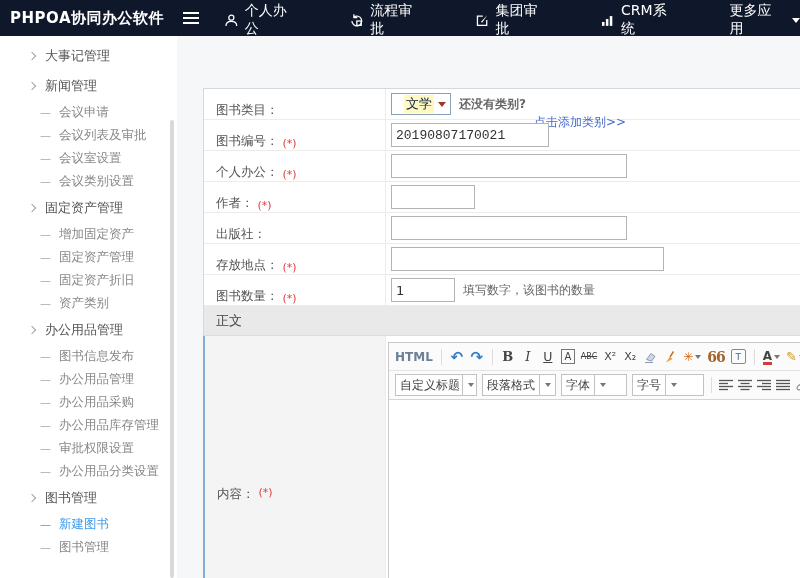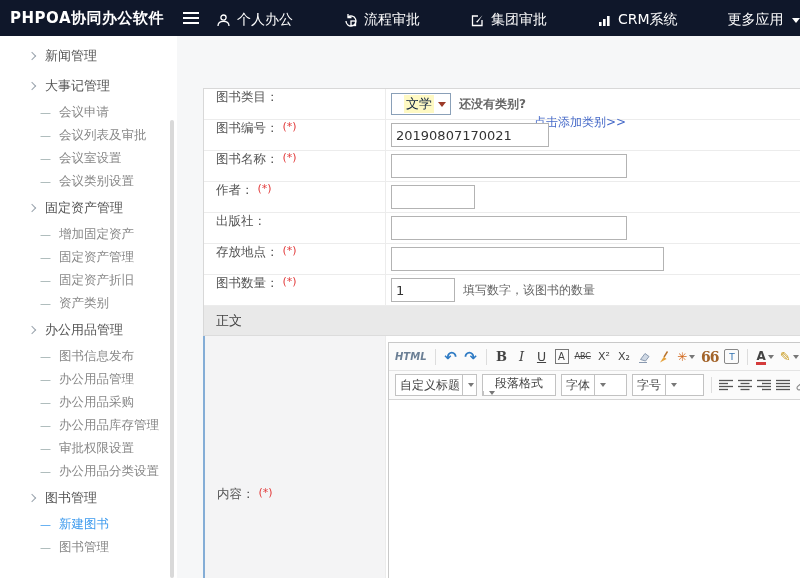--- a/index.html
+++ b/index.html
@@ -10,21 +10,21 @@
     background:#f6f7f8; color:#444; font-size:13px;
   }
   
   .topbar { position:absolute; left:0; top:0; width:800px; height:36px;
     background:#0f172a; display:flex; align-items:center; z-index:5; }
   .logo { position:absolute; left:10px; top:0; height:36px; line-height:36px;
     color:#fff; font-weight:bold; font-size:15px; letter-spacing:.5px; }
   .hb-wrap { position:absolute; left:182px; top:8px; width:20px; height:20px; cursor:pointer; }
   .hb { position:absolute; left:1px; top:9px; width:16px; height:2px; background:#fff;
     box-shadow:0 -5px 0 #fff, 0 5px 0 #fff; }
-  .nav { position:absolute; left:216px; top:0; height:40px; display:flex; align-items:center; gap:50px; }
+  .nav { position:absolute; left:224px; top:0; height:40px; display:flex; align-items:center; gap:50px; }
   .nav-item { display:flex; align-items:center; gap:6px; color:#fff; font-size:14px; cursor:pointer; }
   .nico { display:block; }
   .caret-w { width:0; height:0; border-left:4px solid transparent; border-right:4px solid transparent;
     border-top:5px solid #fff; margin-left:2px; }
   
   .sidebar { position:absolute; left:0; top:36px; width:177px; height:542px;
     background:#fff; padding-top:5px; overflow:hidden; }
   .nav-group { height:30px; display:flex; align-items:center; gap:10px;
     padding-left:29px; color:#555; font-size:13px; cursor:pointer; }
   .nav-sub { height:23px; display:flex; align-items:center; gap:8px;
@@ -41,27 +41,27 @@
   .main { position:absolute; left:177px; top:36px; width:623px; height:542px; overflow:hidden; }
   .page-title { position:absolute; left:25px; top:13px; display:flex; align-items:center; gap:8px; }
   .plus { position:relative; width:13px; height:13px; flex-shrink:0; }
   .plus::before { content:""; position:absolute; left:5px; top:0; width:3px; height:13px; background:#3fae49; }
   .plus::after  { content:""; position:absolute; left:0; top:5px; width:13px; height:3px; background:#3fae49; }
   .page-title h1 { font-size:15px; color:#333; font-weight:bold; }
   
   .ftable { position:absolute; left:26px; top:52px; width:760px;
     background:#fff; border:1px solid #d8d8d8; }
   .frow { display:flex; align-items:stretch; height:31px; border-bottom:1px solid #ececec; background:#fff; }
-  .flabel { width:182px; flex-shrink:0; display:flex; align-items:flex-start;
+  .flabel { width:182px; flex-shrink:0; display:flex; align-items:flex-end;
     padding-left:12px; font-size:12.5px; color:#555; border-right:1px solid #ececec; }
   .ffield { flex:1; display:flex; align-items:center; padding-left:5px; gap:8px; }
   .req { color:#e23b3b; font-size:11px; margin-left:4px; }
   .tinput { height:24px; border:1px solid #b3b3b3; background:#fff; font-size:13px;
     padding:0 4px; font-family:inherit; color:#333; }
-  .w-no{width:158px;} .w-name{width:236px;} .w-auth{width:84px;}
+  .w-no{width:158px;font-family:Liberation Mono, monospace;} .w-name{width:236px;} .w-auth{width:84px;}
   .w-pub{width:236px;} .w-loc{width:273px;} .w-qty{width:64px;}
   .hint { color:#666; font-size:12px; }
   .select-box { display:inline-flex; align-items:center; height:22px; border:1px solid #8aa0b8;
     background:#fff; padding:0 4px; cursor:pointer; gap:4px; }
   .sel-val { background:#fef9c3; color:#10233f; font-size:13px; padding:0 2px;margin-left:8px; }
   .sel-arrow { width:0; height:0; border-left:4px solid transparent; border-right:4px solid transparent;
     border-top:5px solid #9c3a28; }
   .note { color:#666; font-size:12px;font-weight:bold; }
   .addlink { color:#4468c8; font-size:12px; cursor:pointer; text-decoration:none;margin-top:37px; }
   .row-section { height:30px; display:flex; align-items:center; background:#e9e9e9;
@@ -72,42 +72,42 @@
   .ced { flex:1; padding:6px 0 0 2px; background:#fff; }
   
   .editor { display:flex; flex-direction:column; border:1px solid #c9c9c9; height:268px; background:#fff; }
   .edbar { display:flex; align-items:center; gap:6px; padding:2px 6px; height:27px;
     background:#fbfbfb; white-space:nowrap; }
   .edbar2 { border-top:1px solid #e4e4e4; height:29px; gap:5px; }
   .edbar-wrap{ border-bottom:1px solid #d5d5d5; }
   .ti { display:inline-flex; align-items:center; justify-content:center;
     min-width:14px; height:18px; font-size:12px; color:#444; cursor:pointer; }
   .sep { width:1px; height:16px; background:#ddd; margin:0 2px; flex-shrink:0; }
-  .ti-html { font-size:10px; font-weight:bold; color:#6b7f95;font-style:italic; }
+  .ti-html { font-size:12px; font-weight:bold; color:#6b7f95; }
   .ti-undo,.ti-redo { color:#2f7bc4; font-size:15px; font-weight:bold; }
   .ti-b { font-family:"DejaVu Serif","Liberation Serif",serif; font-weight:bold; font-size:13px; }
   .ti-i { font-family:"DejaVu Serif","Liberation Serif",serif; font-style:italic; font-size:13px; }
   .ti-u { text-decoration:underline; font-size:12.5px; }
   .ti-abox { border:1px solid #777; font-size:10px; height:15px; padding:0 2px; }
   .ti-abc { font-size:8px; text-decoration:line-through; }
   .ti-sup,.ti-sub { font-size:11px; }
   .ti-auto { color:#d2691e; font-size:12px; }
   .ti-quote { font-family:"DejaVu Serif","Liberation Serif",serif; font-weight:bold;
     color:#a3642a; font-size:14px; letter-spacing:-1px; }
   .ti-T { border:1px solid #888; border-radius:2px; width:15px; height:15px; font-size:9px; color:#2f6fae; }
   .ti-fontcolor { font-size:12px; font-weight:bold; border-bottom:3px solid #d43c3c; height:16px; }
   .ti-pen { color:#c99a1e; font-size:13px; }
   .caret { width:0; height:0; border-left:3.5px solid transparent; border-right:3.5px solid transparent;
     border-top:4px solid #777; margin-left:2px; flex-shrink:0; }
   .esel { display:inline-flex; align-items:center; height:22px; border:1px solid #c2c2c2;
     background:#fff; font-size:12px; color:#444; cursor:pointer; flex-shrink:0; }
   .esel .v { padding:0 4px; overflow:hidden; }
   .esel .ar { width:14px; align-self:stretch; border-left:1px solid #c2c2c2;
     display:flex; align-items:center; justify-content:center; }
-  .w1{width:82px;} .w2{width:74px;flex-direction:column;} .w3{width:66px;} .w4{width:72px;}
+  .w1{width:82px;} .w2{width:74px;} .w3{width:66px;} .w4{width:72px;}
   .edcanvas { flex:1; background:#fff; outline:none; }
 </style>
 </head>
 <body>
 
 <header class="topbar">
   <div class="logo">PHPOA协同办公软件</div>
   <div class="hb-wrap">
     <span class="hb"></span>
   </div>
@@ -145,25 +145,25 @@
     <a class="nav-item">
       <span>更多应用</span>
       <span class="caret-w"></span>
     </a>
   </nav>
 </header>
 
 <aside class="sidebar">
   <div class="nav-group">
       <span class="chev"></span>
-      <span>新闻管理</span>
+      <span>大事记管理</span>
     </div>
   <div class="nav-group">
       <span class="chev"></span>
-      <span>大事记管理</span>
+      <span>新闻管理</span>
     </div>
   <div class="nav-sub">
       <span class="dash">—</span>
       <span>会议申请</span>
     </div>
   <div class="nav-sub">
       <span class="dash">—</span>
       <span>会议列表及审批</span>
     </div>
   <div class="nav-sub">
@@ -260,21 +260,21 @@
           <span>图书编号：</span>
           <span class="req">(*)</span>
         </div>
       <div class="ffield">
           <input class="tinput w-no" value="20190807170021" style="">
         </div>
     </div>
 
     <div class="frow">
       <div class="flabel">
-          <span>图书名称：</span>
+          <span>个人办公：</span>
           <span class="req">(*)</span>
         </div>
       <div class="ffield">
           <input class="tinput w-name" style="">
         </div>
     </div>
 
     <div class="frow">
       <div class="flabel">
           <span>作者：</span>

